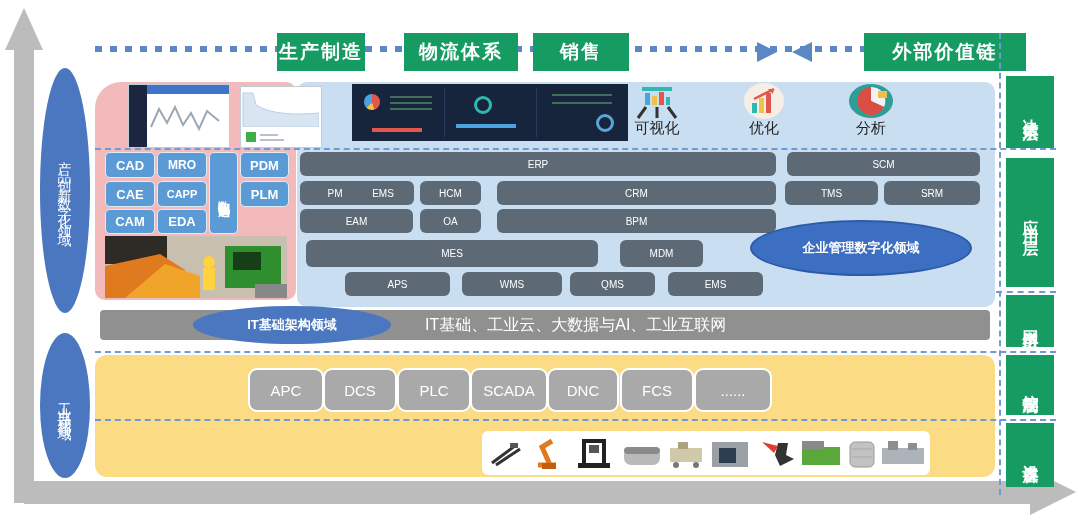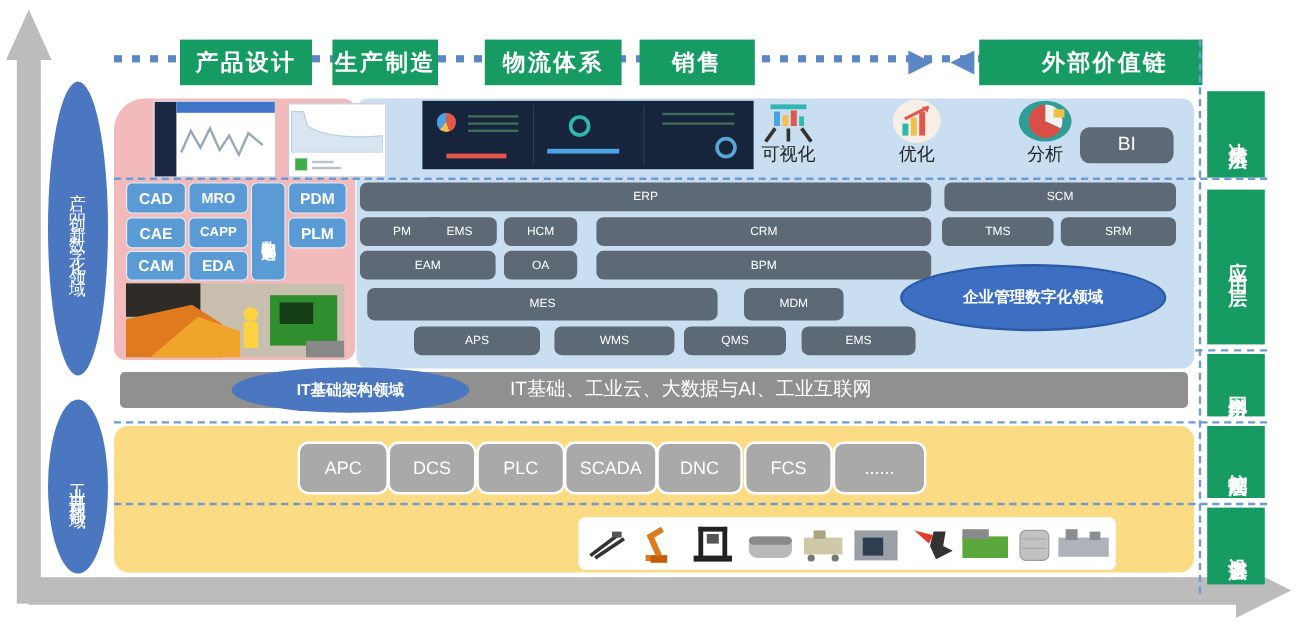--- a/index.html
+++ b/index.html
@@ -82,27 +82,26 @@
   <div class="head-up" style="left:5px;top:8px;"></div>
   <div class="axis" style="left:24px;top:481px;width:1006px;height:23px;"></div>
   <div class="head-right" style="left:1030px;top:469px;"></div>
 
   <div class="region pink" style="left:95px;top:82px;width:201px;height:218px;"></div>
   <div class="region blue" style="left:297px;top:82px;width:698px;height:225px;"></div>
   <div class="region yellow" style="left:95px;top:355px;width:900px;height:122px;"></div>
   <div class="region itbar" style="left:100px;top:310px;width:890px;height:30px;"></div>
 
   <div class="flow-dots"></div>
-  <div class="stage" style="left:150px;width:110px;">产品设计</div>
   <div class="stage" style="left:277px;width:88px;">生产制造</div>
   <div class="stage" style="left:404px;width:114px;">物流体系</div>
   <div class="stage" style="left:533px;width:96px;">销售</div>
   <div class="tri tri-r" style="left:757px;"></div>
   <div class="tri tri-l" style="left:792px;"></div>
-  <div class="stage" style="left:816px;width:162px;padding-left:24px;">外部价值链</div>
+  <div class="stage" style="left:864px;width:162px;">外部价值链</div>
 
   <div class="oval vtext" style="left:40px;top:68px;width:50px;height:245px;font-size:14px;letter-spacing:9px;">产品创新数字化领域</div>
   <div class="oval vtext" style="left:40px;top:333px;width:50px;height:145px;font-size:14px;letter-spacing:4px;">工业自动化领域</div>
 
   <div class="layer vtext" style="top:76px;height:72px;letter-spacing:4px;">决策层</div>
   <div class="layer vtext" style="top:158px;height:129px;letter-spacing:12px;">应用层</div>
   <div class="layer vtext" style="top:295px;height:52px;letter-spacing:2px;">网络层</div>
   <div class="layer vtext" style="top:355px;height:60px;letter-spacing:2px;">控制层</div>
   <div class="layer vtext" style="top:423px;height:64px;letter-spacing:2px;">设备层</div>
 
@@ -165,21 +164,20 @@
   <div class="lbl" style="left:744px;top:119px;width:40px;">优化</div>
   <div class="icon-wrap" style="left:848px;top:83px;">
     <svg width="46" height="36" viewBox="0 0 46 36">
       <ellipse cx="23" cy="18" rx="22" ry="17" fill="#2f9e96"></ellipse>
       <path d="M23 18 L23 4 A14 14 0 0 1 36 24 Z" fill="#f2f2f2"></path>
       <path d="M23 18 L36 24 A14 14 0 1 1 23 4 Z" fill="#d94f45"></path>
       <rect x="30" y="8" width="9" height="7" fill="#f0c04a"></rect>
     </svg>
   </div>
   <div class="lbl" style="left:848px;top:119px;width:46px;">分析</div>
-  <div class="appbox" style="left:900px;top:106px;width:78px;height:30px;border-radius:8px;font-size:16px;">BI</div>
 
   <div class="cadbox" style="left:105px;top:152px;width:48px;height:24px;">CAD</div>
   <div class="cadbox" style="left:157px;top:152px;width:48px;height:24px;font-size:12px;">MRO</div>
   <div class="cadbox" style="left:240px;top:152px;width:47px;height:24px;">PDM</div>
   <div class="cadbox" style="left:105px;top:181px;width:48px;height:24px;">CAE</div>
   <div class="cadbox" style="left:157px;top:181px;width:48px;height:24px;font-size:11px;">CAPP</div>
   <div class="cadbox" style="left:240px;top:181px;width:47px;height:24px;">PLM</div>
   <div class="cadbox" style="left:105px;top:209px;width:48px;height:23px;">CAM</div>
   <div class="cadbox" style="left:157px;top:209px;width:48px;height:23px;">EDA</div>
   <div class="cadbox vtext" style="left:209px;top:152px;width:27px;height:80px;font-size:12px;letter-spacing:1px;">数字化制造</div>

